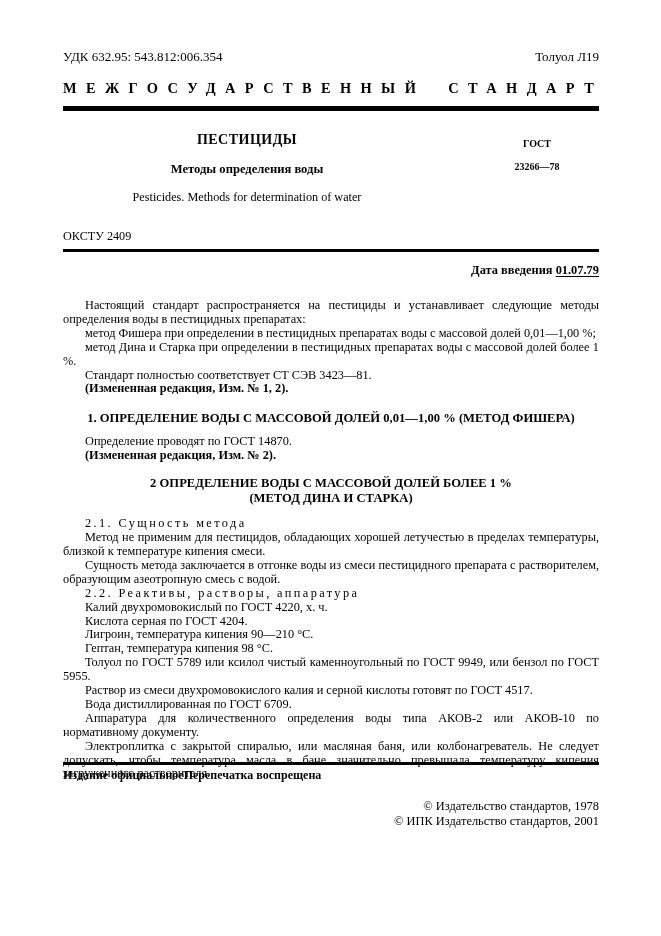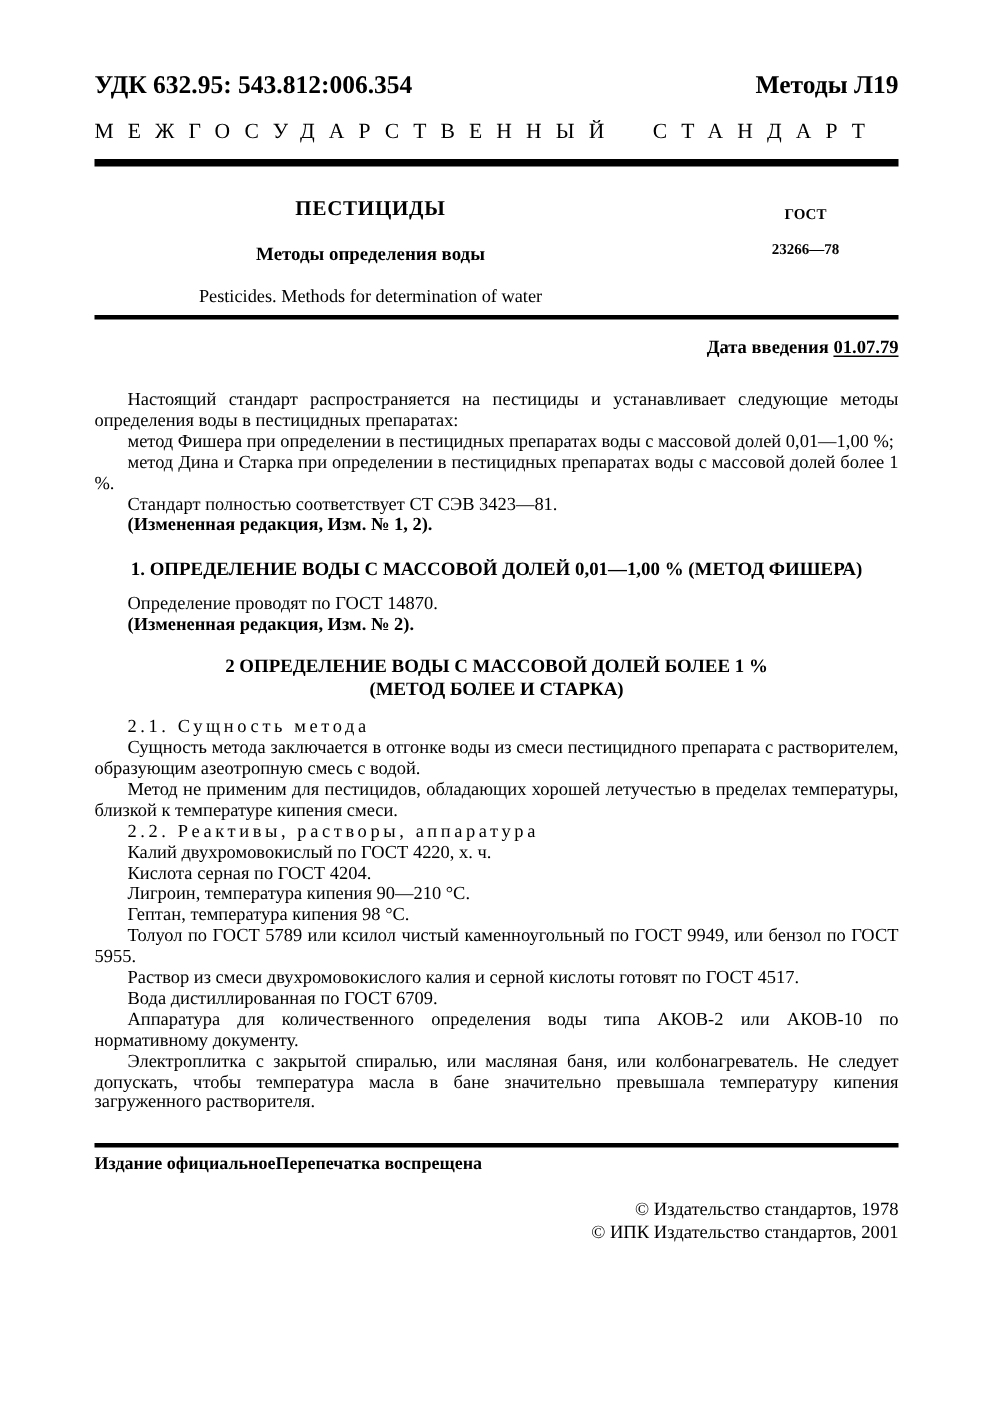--- a/index.html
+++ b/index.html
@@ -21,27 +21,27 @@
     height: 936px;
     padding: 50px 62px 0 63px;
     position: relative;
   }
   .row-between {
     display: flex;
     justify-content: space-between;
     align-items: baseline;
   }
   .udk-row {
-    font-weight: bold;
-    font-size: 17px;
+    font-weight: normal;
+    font-size: 13px;
     line-height: 14px;
   }
   .banner {
     margin-top: 16px;
-    font-weight: normal;
+    font-weight: bold;
     font-size: 14.4px;
     letter-spacing: 9.4px;
     word-spacing: 10px;
     white-space: nowrap;
     overflow: hidden;
   }
   .rule-thick {
     height: 5px;
     background: #000;
     margin-top: 9px;
@@ -148,41 +148,42 @@
     text-indent: 0;
   }
 </style>
 </head>
 <body>
 
 <div class="page">
 
   <div class="row-between udk-row">
     <span>УДК 632.95: 543.812:006.354</span>
-    <span>Методы Л19</span>
+    <span>Толуол Л19</span>
   </div>
 
   <div class="banner">МЕЖГОСУДАРСТВЕННЫЙ СТАНДАРТ</div>
 
   <div class="rule-thick"></div>
 
   <div class="title-section">
     <div class="title-left">
       <div class="doc-title">ПЕСТИЦИДЫ</div>
       <div class="doc-subtitle">Методы определения воды</div>
       <div class="doc-title-en">Pesticides. Methods for determination of water</div>
     </div>
     <div class="title-right">
       <div class="designation">
         <div>ГОСТ</div>
         <div>23266—78</div>
       </div>
     </div>
   </div>
 
+  <div class="okstu">ОКСТУ 2409</div>
 
   <div class="rule-mid"></div>
 
   <div class="date-row">
     <span>Дата введения</span>
     <span> </span>
     <span class="date-value">01.07.79</span>
   </div>
 
   <div class="body-text">
@@ -197,27 +198,27 @@
 
     <div class="sec-heading h1">1. ОПРЕДЕЛЕНИЕ ВОДЫ С МАССОВОЙ ДОЛЕЙ 0,01—1,00 % (МЕТОД ФИШЕРА)</div>
 
     <div>
         <p class="para normal">Определение проводят по ГОСТ 14870.</p>
         <p class="para bold">(Измененная редакция, Изм. № 2).</p>
       </div>
 
     <div class="sec-heading h2">
       <div>2 ОПРЕДЕЛЕНИЕ ВОДЫ С МАССОВОЙ ДОЛЕЙ БОЛЕЕ 1 %</div>
-      <div>(МЕТОД БОЛЕЕ И СТАРКА)</div>
+      <div>(МЕТОД ДИНА И СТАРКА)</div>
     </div>
 
     <div>
         <p class="para spaced">2.1. Сущность метода</p>
+        <p class="para normal">Метод не применим для пестицидов, обладающих хорошей летучестью в пределах температуры, близкой к температуре кипения смеси.</p>
         <p class="para normal">Сущность метода заключается в отгонке воды из смеси пестицидного препарата с растворителем, образующим азеотропную смесь с водой.</p>
-        <p class="para normal">Метод не применим для пестицидов, обладающих хорошей летучестью в пределах температуры, близкой к температуре кипения смеси.</p>
         <p class="para spaced">2.2. Реактивы, растворы, аппаратура</p>
         <p class="para normal">Калий двухромовокислый по ГОСТ 4220, х. ч.</p>
         <p class="para normal">Кислота серная по ГОСТ 4204.</p>
         <p class="para normal">Лигроин, температура кипения 90—210 °С.</p>
         <p class="para normal">Гептан, температура кипения 98 °С.</p>
         <p class="para normal">Толуол по ГОСТ 5789 или ксилол чистый каменноугольный по ГОСТ 9949, или бензол по ГОСТ 5955.</p>
         <p class="para normal">Раствор из смеси двухромовокислого калия и серной кислоты готовят по ГОСТ 4517.</p>
         <p class="para normal">Вода дистиллированная по ГОСТ 6709.</p>
         <p class="para normal">Аппаратура для количественного определения воды типа АКОВ-2 или АКОВ-10 по нормативному документу.</p>
         <p class="para normal">Электроплитка с закрытой спиралью, или масляная баня, или колбонагреватель. Не следует допускать, чтобы температура масла в бане значительно превышала температуру кипения загруженного растворителя.</p>

